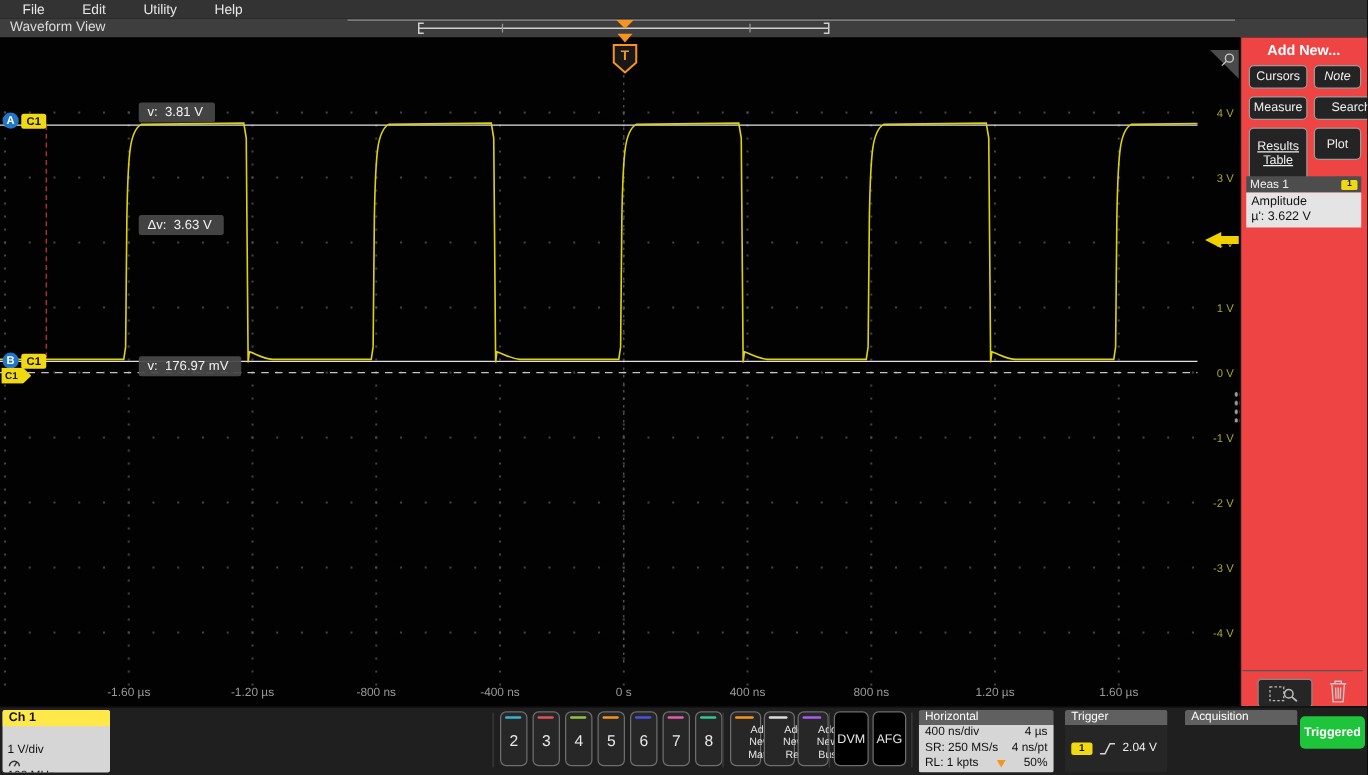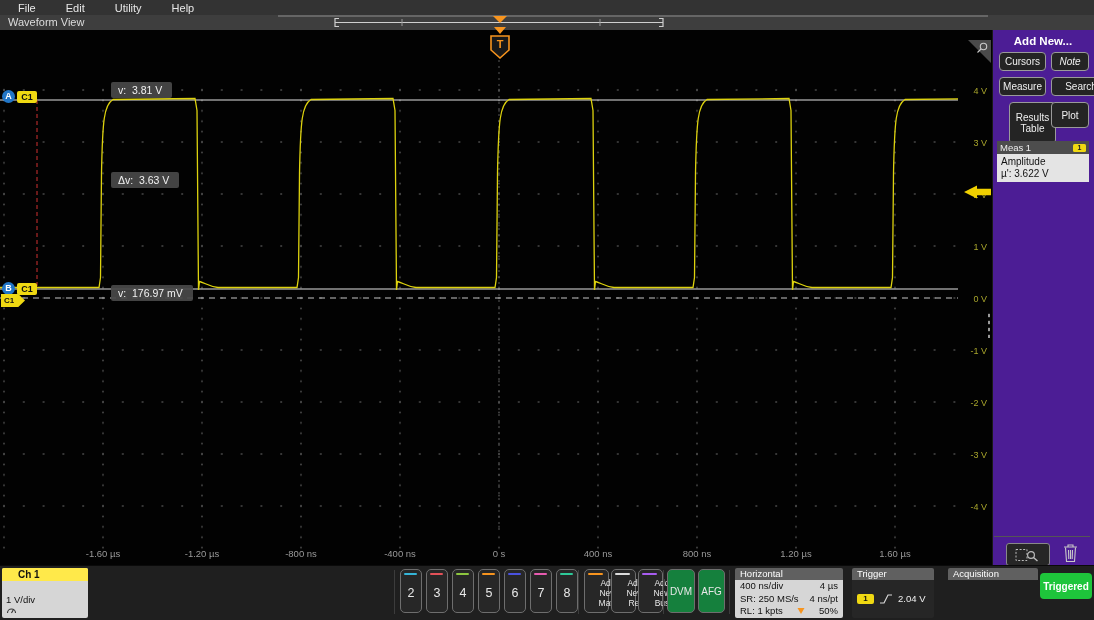--- a/index.html
+++ b/index.html
@@ -17,45 +17,45 @@
   .readout{position:absolute;background:rgba(72,72,72,.93);color:#f2f2f2;font-size:10.5px;
            padding:2px 10px 2px 7px;border-radius:2px;white-space:pre;}
   .cbadge{position:absolute;width:13px;height:13px;border-radius:50%;background:#2176c7;color:#fff;
           font-size:9px;font-weight:bold;text-align:center;line-height:13px;}
   .cchip{position:absolute;width:20px;height:12px;background:#f0d912;color:#111;border-radius:2px;
          font-size:9px;font-weight:bold;text-align:center;line-height:12px;}
   .chmarker{position:absolute;left:1px;width:24px;height:13px;background:#f0d912;color:#111;
             font-size:8px;font-weight:bold;line-height:13px;padding-left:3px;box-sizing:border-box;
             clip-path:polygon(0 0,72% 0,100% 50%,72% 100%,0 100%);}
   
-  .rpanel{left:992px;top:30px;width:102px;height:535px;background:#4c1d95;border-left:1px solid #191919;box-sizing:border-box;}
+  .rpanel{left:992px;top:30px;width:102px;height:535px;background:#ef4444;border-left:1px solid #191919;box-sizing:border-box;}
   .rtitle{position:absolute;left:0;top:5px;width:100px;text-align:center;color:#fff;font-size:11.5px;font-weight:bold;}
   .rbtn{position:absolute;background:#242424;border:1px solid #9a9a9a;border-radius:4px;color:#efefef;
         font-size:10px;display:flex;flex-direction:column;align-items:center;justify-content:center;
         text-align:center;line-height:11px;cursor:pointer;}
   .meashdr{position:absolute;left:4px;width:92px;height:13px;background:#4d4d4d;color:#eee;font-size:9.5px;
            line-height:13px;padding:0 3px;box-sizing:border-box;}
   .measbody{position:absolute;left:4px;width:92px;background:#e4e4e4;color:#111;font-size:10px;
             padding:2px 4px;box-sizing:border-box;line-height:12px;}
   .measchip{position:absolute;right:3px;top:2.5px;width:13px;height:8px;background:#f0d912;border-radius:1.5px;
             color:#222;font-size:7px;font-weight:bold;text-align:center;line-height:8px;}
   
   .bbar{left:0;top:565px;width:1094px;height:55px;background:#1f1f1f;border-top:1px solid #0a0a0a;box-sizing:border-box;}
   .chbadge{position:absolute;left:2px;top:2px;width:86px;height:50px;background:#d6d6d6;border-radius:2px;overflow:hidden;cursor:pointer;}
-  .chbadge .hdr{background:#ffe94a;color:#111;font-size:10px;font-weight:bold;height:13px;line-height:13px;padding-left:16px;}
+  .chbadge .hdr{background:#ffe94a;color:#111;font-size:10px;font-weight:bold;height:13px;line-height:13px;padding-left:5px;}
   .chbadge .row{color:#111;font-size:9.5px;line-height:12px;padding-left:4px;display:flex;align-items:center;gap:3px;}
   .numbtn{position:absolute;top:3px;width:22px;height:44px;background:#272727;border:1.5px solid #6e6e6e;
           border-radius:5px;box-sizing:border-box;color:#e8e8e8;font-size:12.5px;text-align:center;cursor:pointer;}
   .numbtn .stripe{position:absolute;left:2.5px;top:2.5px;width:13px;height:2.5px;border-radius:1.5px;}
   .numbtn .lbl{position:absolute;left:0;top:16px;width:100%;}
   .addbtn{position:absolute;top:3px;width:25px;height:44px;background:#272727;border:1.5px solid #6e6e6e;
           border-radius:5px;box-sizing:border-box;color:#e8e8e8;font-size:8.5px;text-align:center;cursor:pointer;}
   .addbtn .stripe{position:absolute;left:3px;top:2.5px;width:15px;height:2.5px;border-radius:1.5px;}
   .addbtn .lines{position:absolute;top:8px;width:100%;line-height:10px;}
-  .fnbtn{position:absolute;top:3px;height:44px;background:#15803d;border:1.5px solid #6e6e6e;border-radius:5px;
+  .fnbtn{position:absolute;top:3px;height:44px;background:#000000;border:1.5px solid #6e6e6e;border-radius:5px;
          box-sizing:border-box;color:#e8e8e8;font-size:10px;display:flex;align-items:center;justify-content:center;cursor:pointer;}
   .badge{position:absolute;top:2px;height:50px;border-radius:2px;overflow:hidden;cursor:pointer;}
   .badge .bh{background:#606060;color:#fff;font-size:9.5px;height:12px;line-height:12px;padding-left:5px;}
   .badge .bb{background:#d6d6d6;color:#111;font-size:9.5px;line-height:12.5px;padding:0 5px;height:38px;}
   .badge .cols{display:flex;justify-content:space-between;}
   .trigbody{background:#262626 !important;color:#eee !important;display:flex;align-items:center;gap:5px;}
   .trigchip{width:17px;height:10px;background:#f0d912;border-radius:2px;color:#111;font-size:8px;
             font-weight:bold;text-align:center;line-height:10px;}
   .triggered{position:absolute;left:1040px;top:7px;width:52px;height:26px;background:#1ec53b;border-radius:4px;
              color:#fff;font-size:10px;font-weight:bold;display:flex;align-items:center;justify-content:center;}
@@ -166,21 +166,21 @@
   </svg>
 
   <div class="grip"></div>
 
   <div class="abs rpanel">
     <div class="rtitle">Add New...</div>
     <button class="rbtn" style="left:6px;top:22px;width:47px;height:19px;">Cursors</button>
     <button class="rbtn" style="left:58px;top:22px;width:38px;height:19px;font-style:italic;">Note</button>
     <button class="rbtn" style="left:6px;top:47px;width:47px;height:19px;">Measure</button>
     <button class="rbtn" style="left:58px;top:47px;width:60px;height:19px;">Search</button>
-    <button class="rbtn" style="left:16px;top:72px;width:47px;height:42px;">
+    <button class="rbtn" style="left:6px;top:72px;width:47px;height:42px;text-decoration:underline;">
       <span>Results</span>
       <span>Table</span>
     </button>
     <button class="rbtn" style="left:58px;top:72px;width:38px;height:26px;">Plot</button>
 
     <div class="meashdr" style="top:111px;">
       <span>Meas 1</span>
       <span class="measchip">1</span>
     </div>
     <div class="measbody" style="top:124px;">

